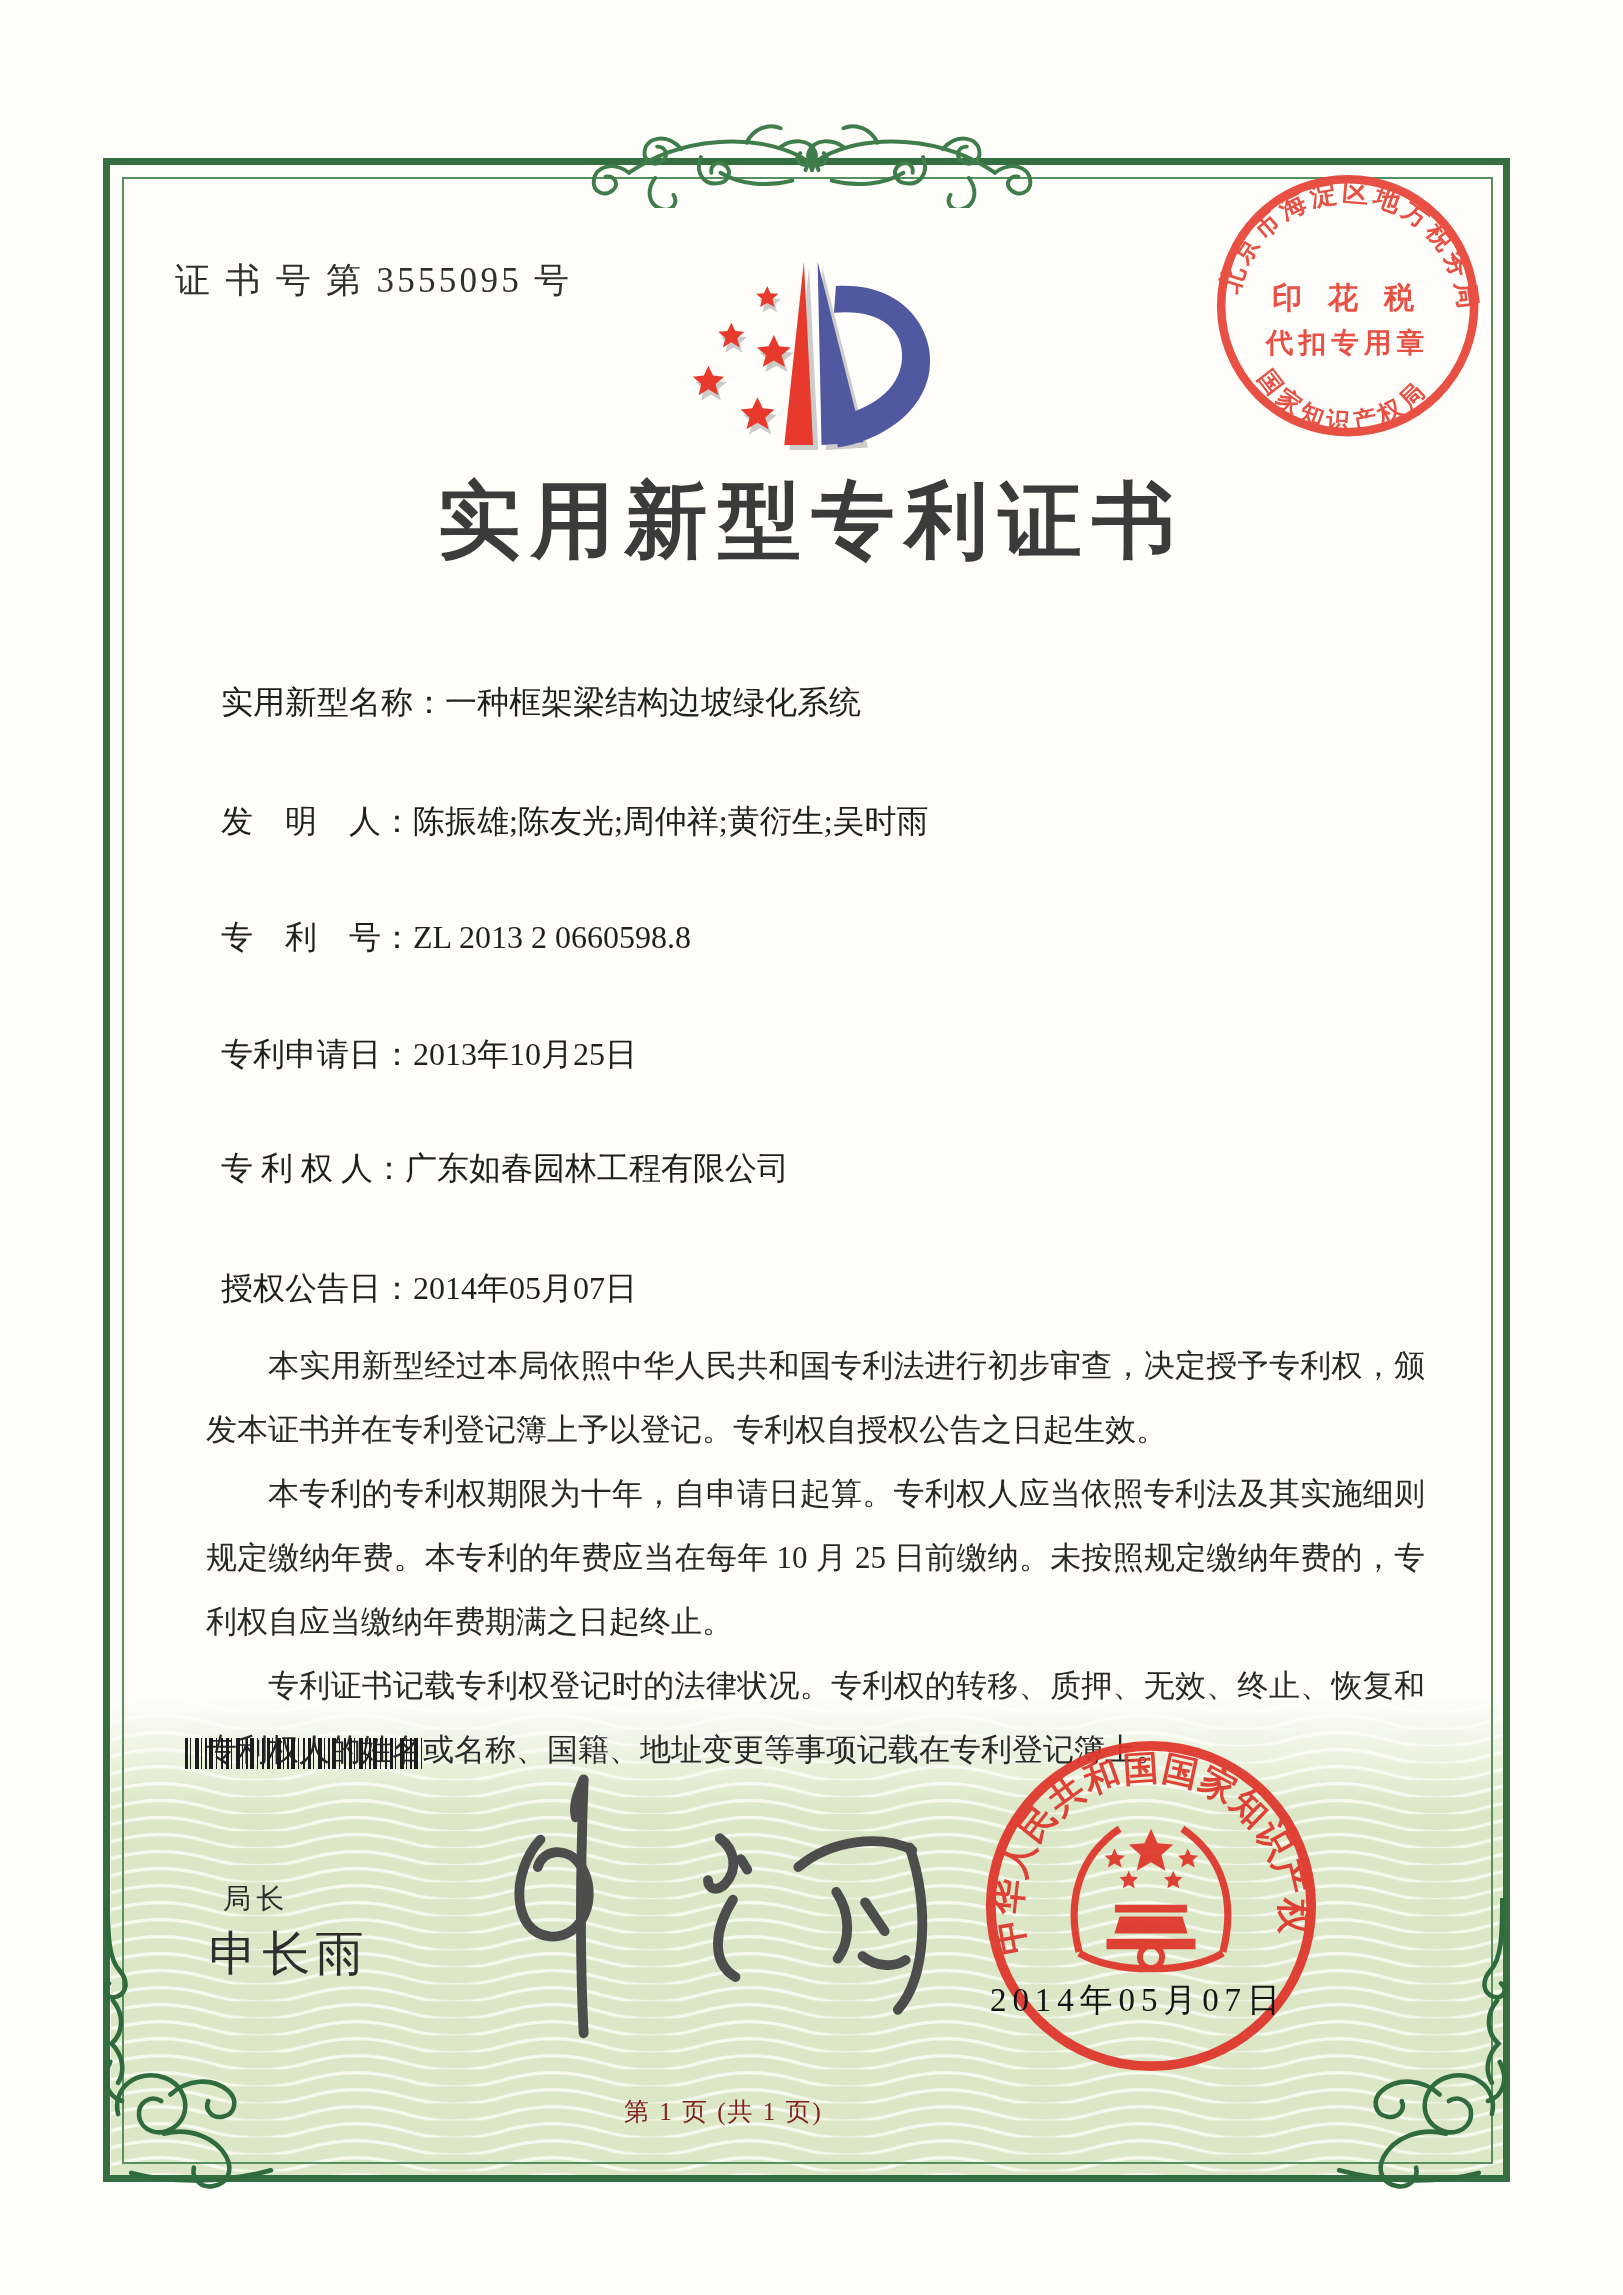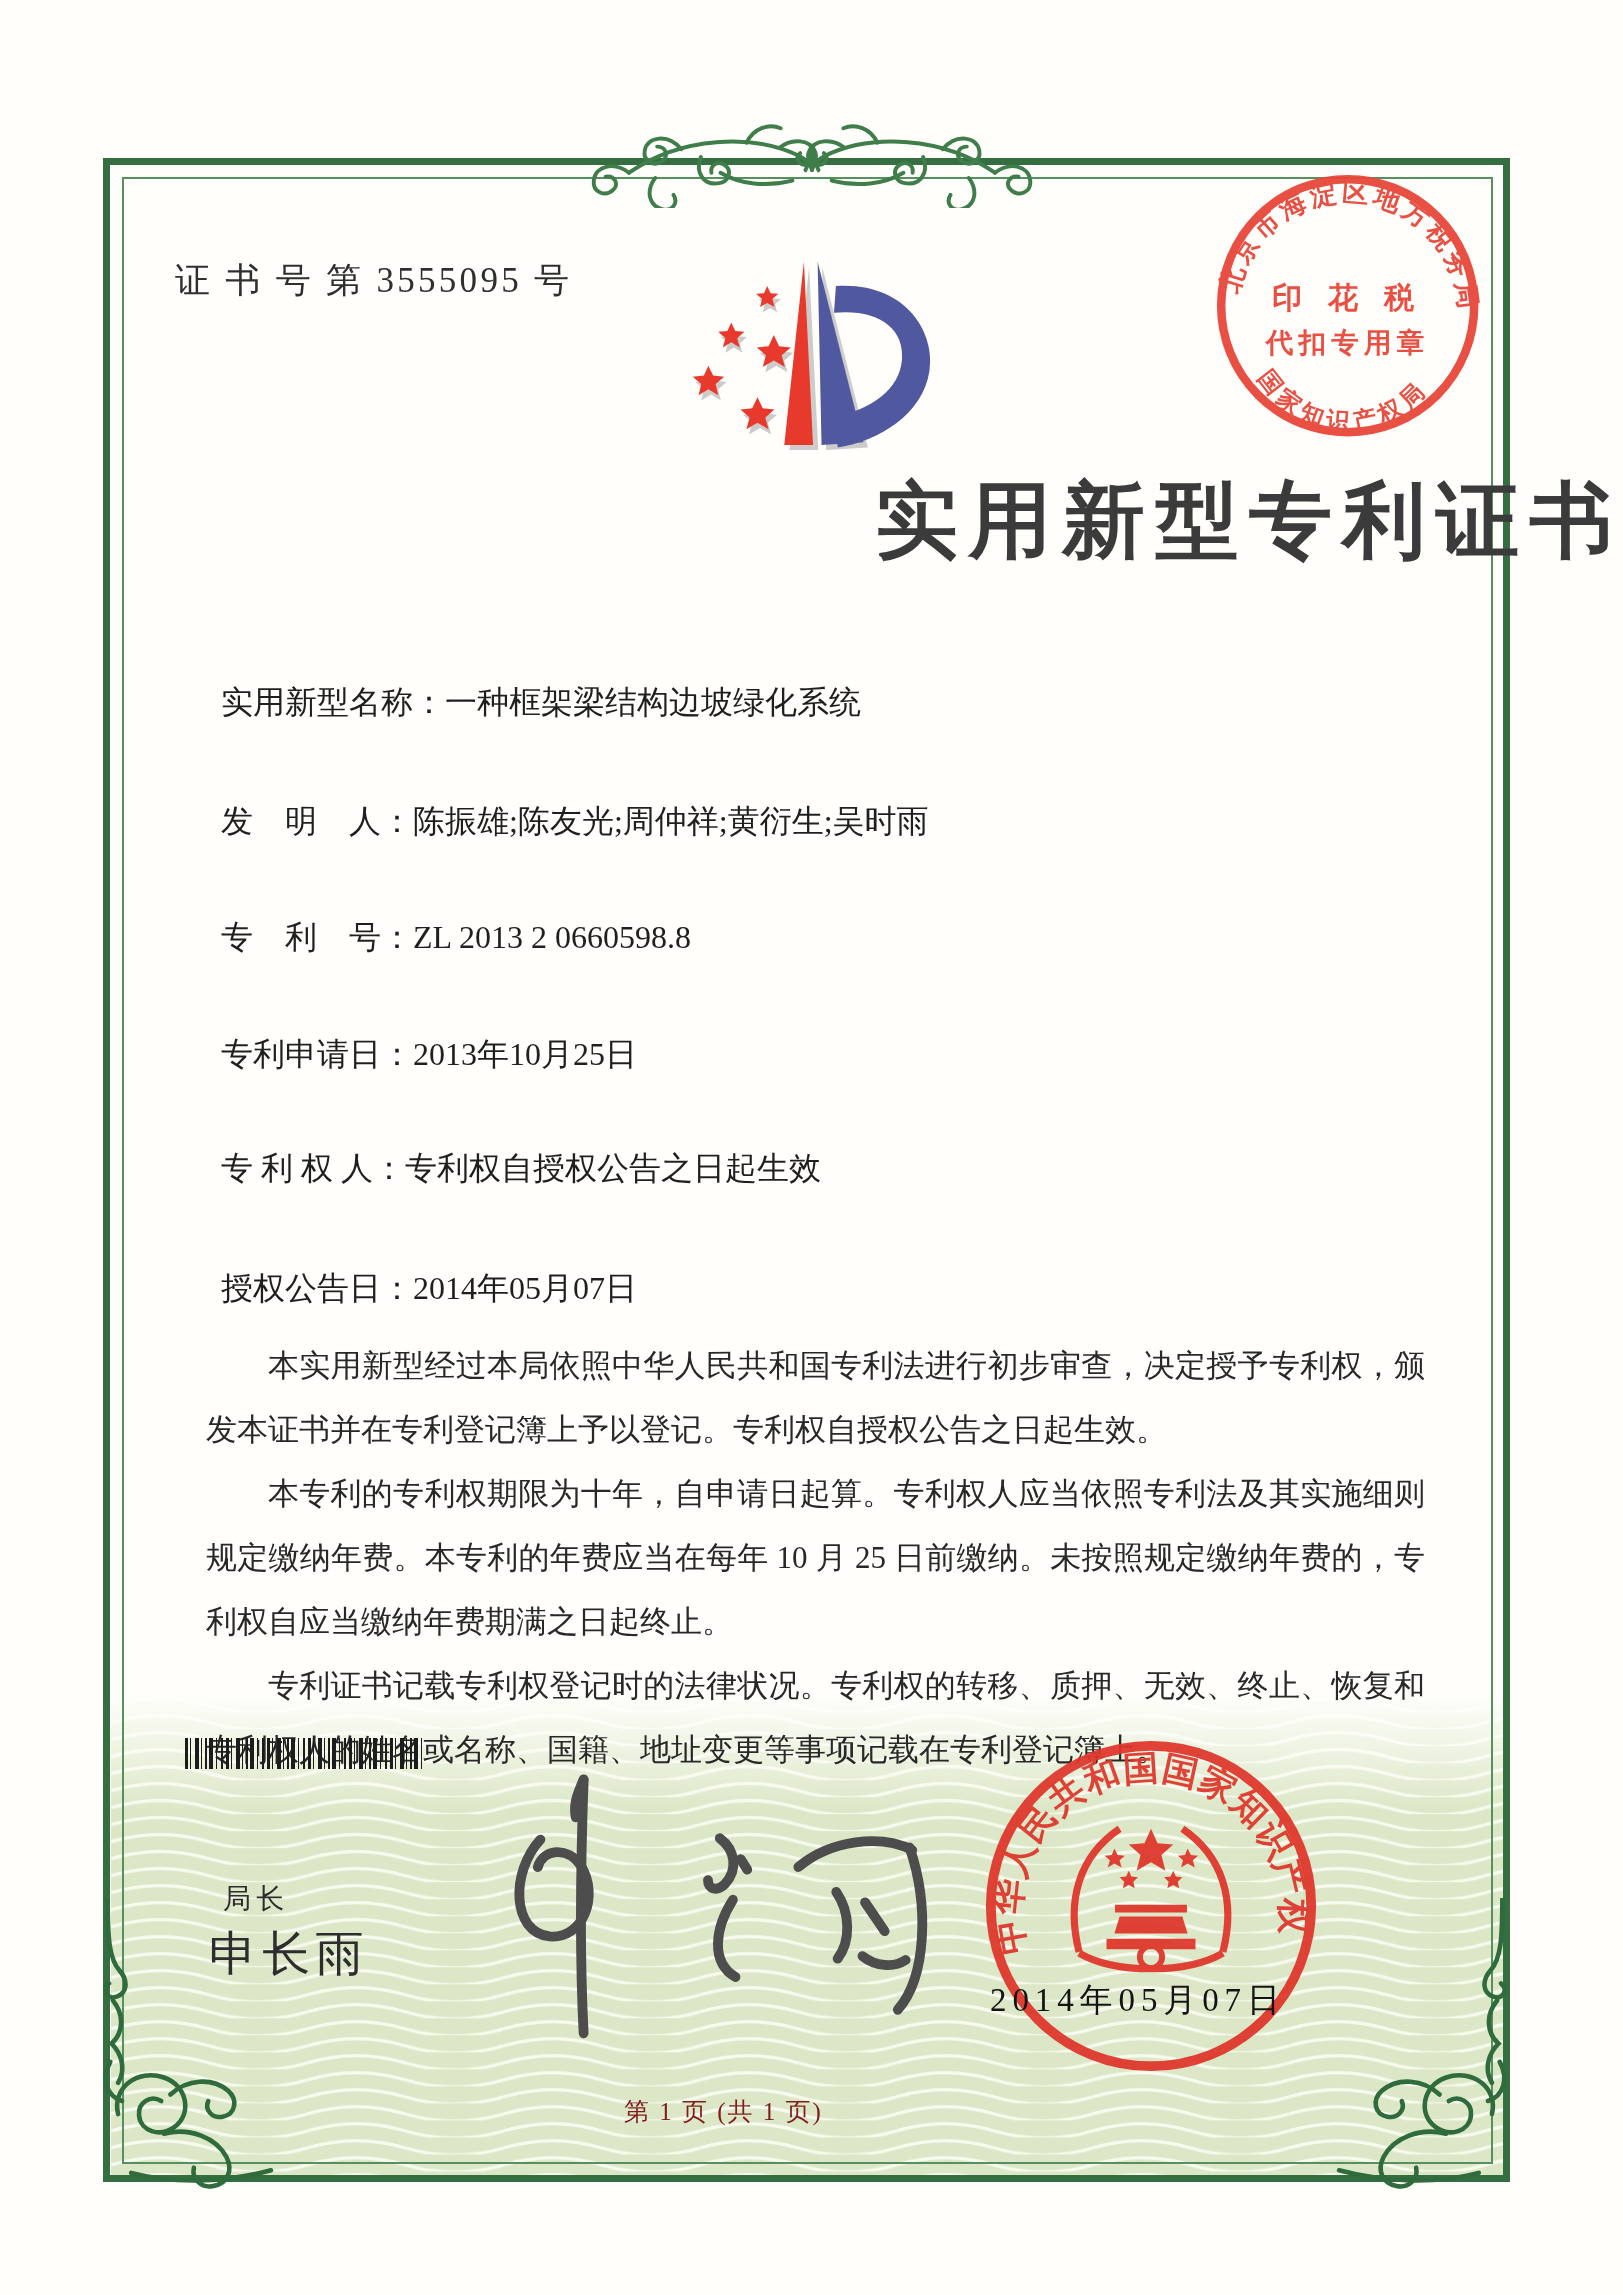--- a/index.html
+++ b/index.html
@@ -25,21 +25,21 @@
     position:absolute;left:122px;top:177px;width:1371px;height:1987px;
     border:2.6px solid #57905f;box-sizing:border-box;z-index:3;
   }
   .orn{position:absolute;z-index:4;}
   
   .cert-no{
     position:absolute;left:175px;top:257px;z-index:5;
     font-size:35px;letter-spacing:3.3px;color:#2f2f2f;
   }
   .title{
-    position:absolute;left:0;top:466px;width:1623px;text-align:right;z-index:5;
+    position:absolute;left:0;top:466px;width:1623px;text-align:center;z-index:5;
     font-size:83px;font-weight:bold;letter-spacing:10.5px;color:#3b3b3b;
   }
   .field{position:absolute;left:213px;z-index:5;font-size:32px;color:#1f1f1f;white-space:nowrap;margin-left:8px;}
   .f0{top:681px}.f1{top:800px}.f2{top:916px}.f3{top:1033px}.f4{top:1147px}.f5{top:1267px}
   .paras{position:absolute;left:206px;top:1334px;width:1219px;z-index:5;}
   .paras p{
     margin:0;font-size:31px;line-height:64px;text-align:justify;
     text-indent:2em;color:#282828;
   }
   .barcode{
@@ -166,21 +166,21 @@
       <textPath href="#tsBot" startOffset="18">国家知识产权局</textPath>
     </text>
   </svg>
 
   <div class="title">实用新型专利证书</div>
 
   <div class="field f0"><span>实用新型名称：</span><span>一种框架梁结构边坡绿化系统</span></div>
   <div class="field f1"><span>发　明　人：</span><span>陈振雄;陈友光;周仲祥;黄衍生;吴时雨</span></div>
   <div class="field f2"><span>专　利　号：</span><span>ZL 2013 2 0660598.8</span></div>
   <div class="field f3"><span>专利申请日：</span><span>2013年10月25日</span></div>
-  <div class="field f4"><span>专 利 权 人：</span><span>专利权自授权公告之日起生效</span></div>
+  <div class="field f4"><span>专 利 权 人：</span><span>广东如春园林工程有限公司</span></div>
   <div class="field f5"><span>授权公告日：</span><span>2014年05月07日</span></div>
 
   <div class="paras">
     <p>本实用新型经过本局依照中华人民共和国专利法进行初步审查，决定授予专利权，颁发本证书并在专利登记簿上予以登记。专利权自授权公告之日起生效。</p>
     <p>本专利的专利权期限为十年，自申请日起算。专利权人应当依照专利法及其实施细则规定缴纳年费。本专利的年费应当在每年 10 月 25 日前缴纳。未按照规定缴纳年费的，专利权自应当缴纳年费期满之日起终止。</p>
     <p>专利证书记载专利权登记时的法律状况。专利权的转移、质押、无效、终止、恢复和专利权人的姓名或名称、国籍、地址变更等事项记载在专利登记簿上。</p>
   </div>
 
   <div class="barcode"></div>
 

